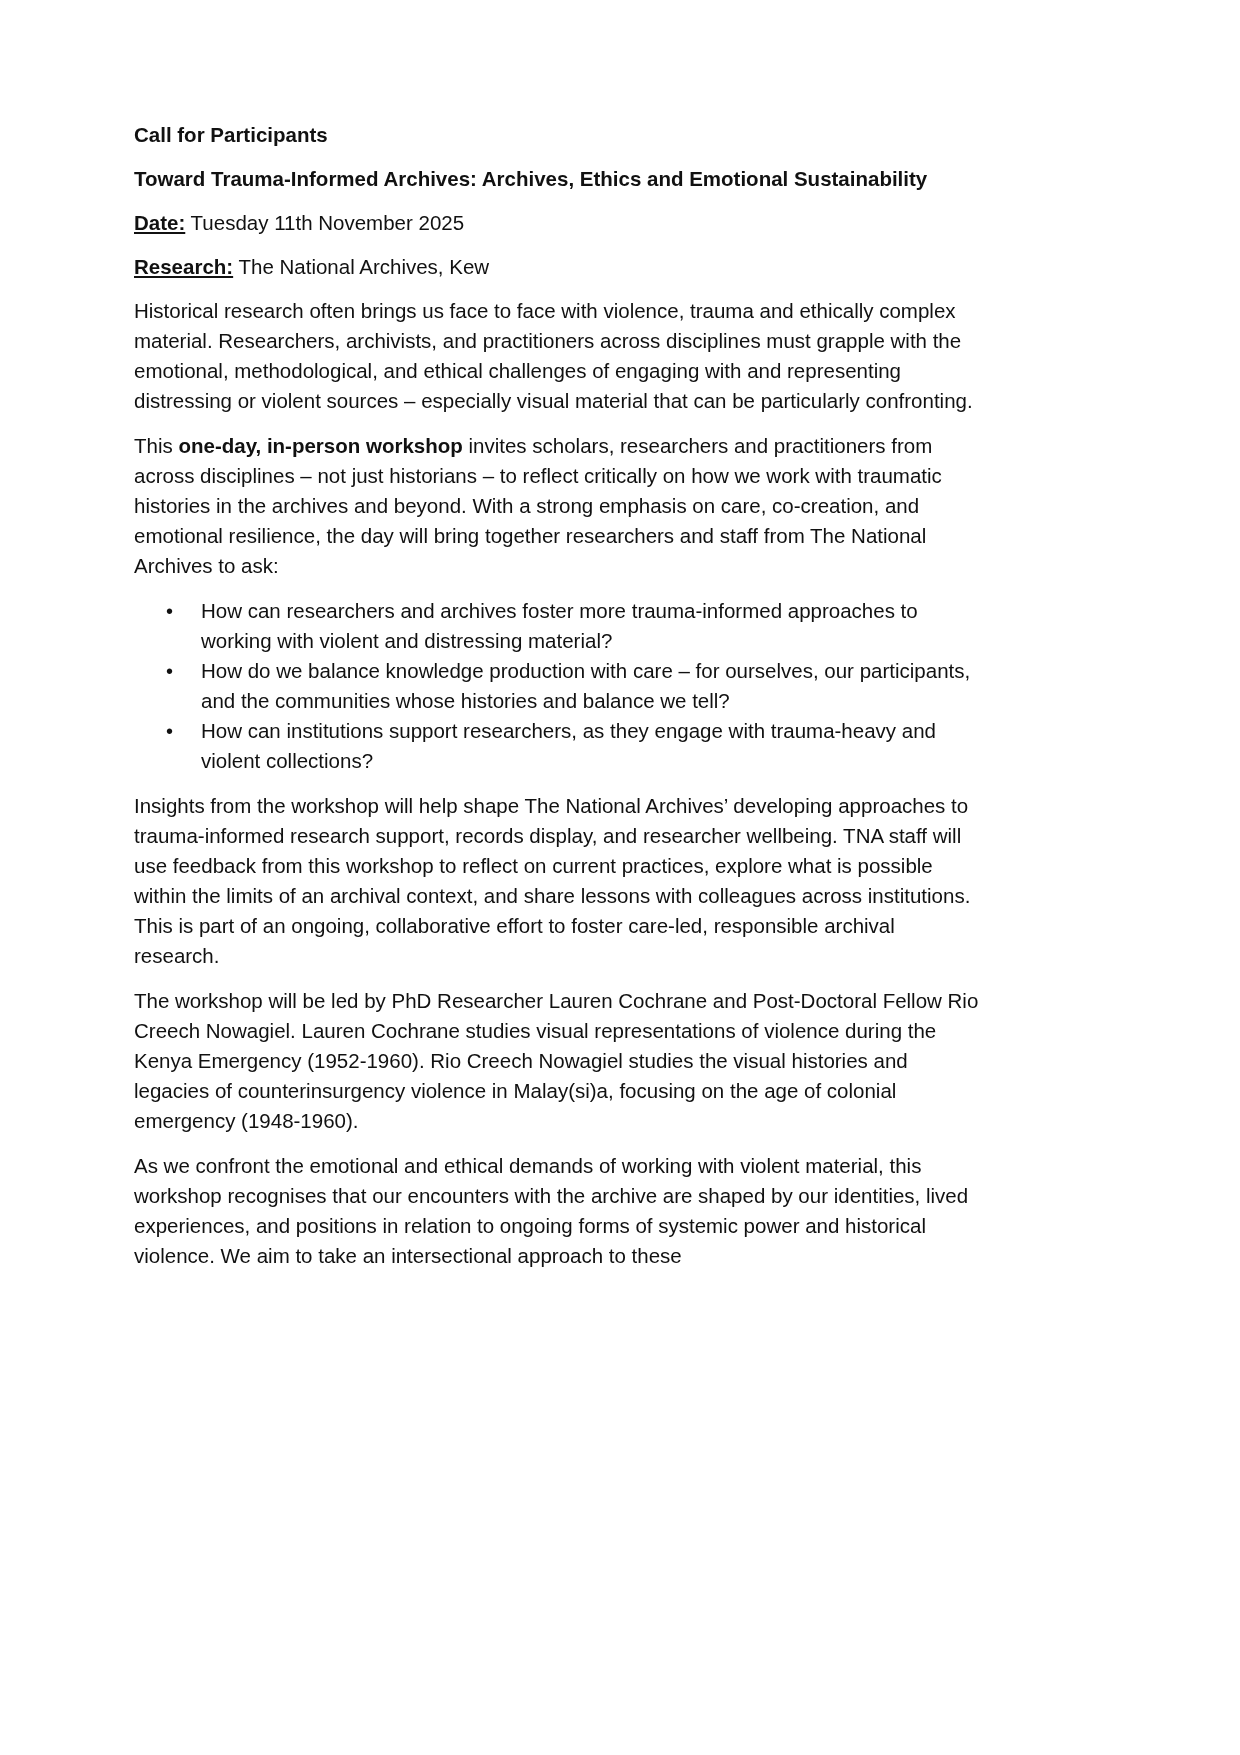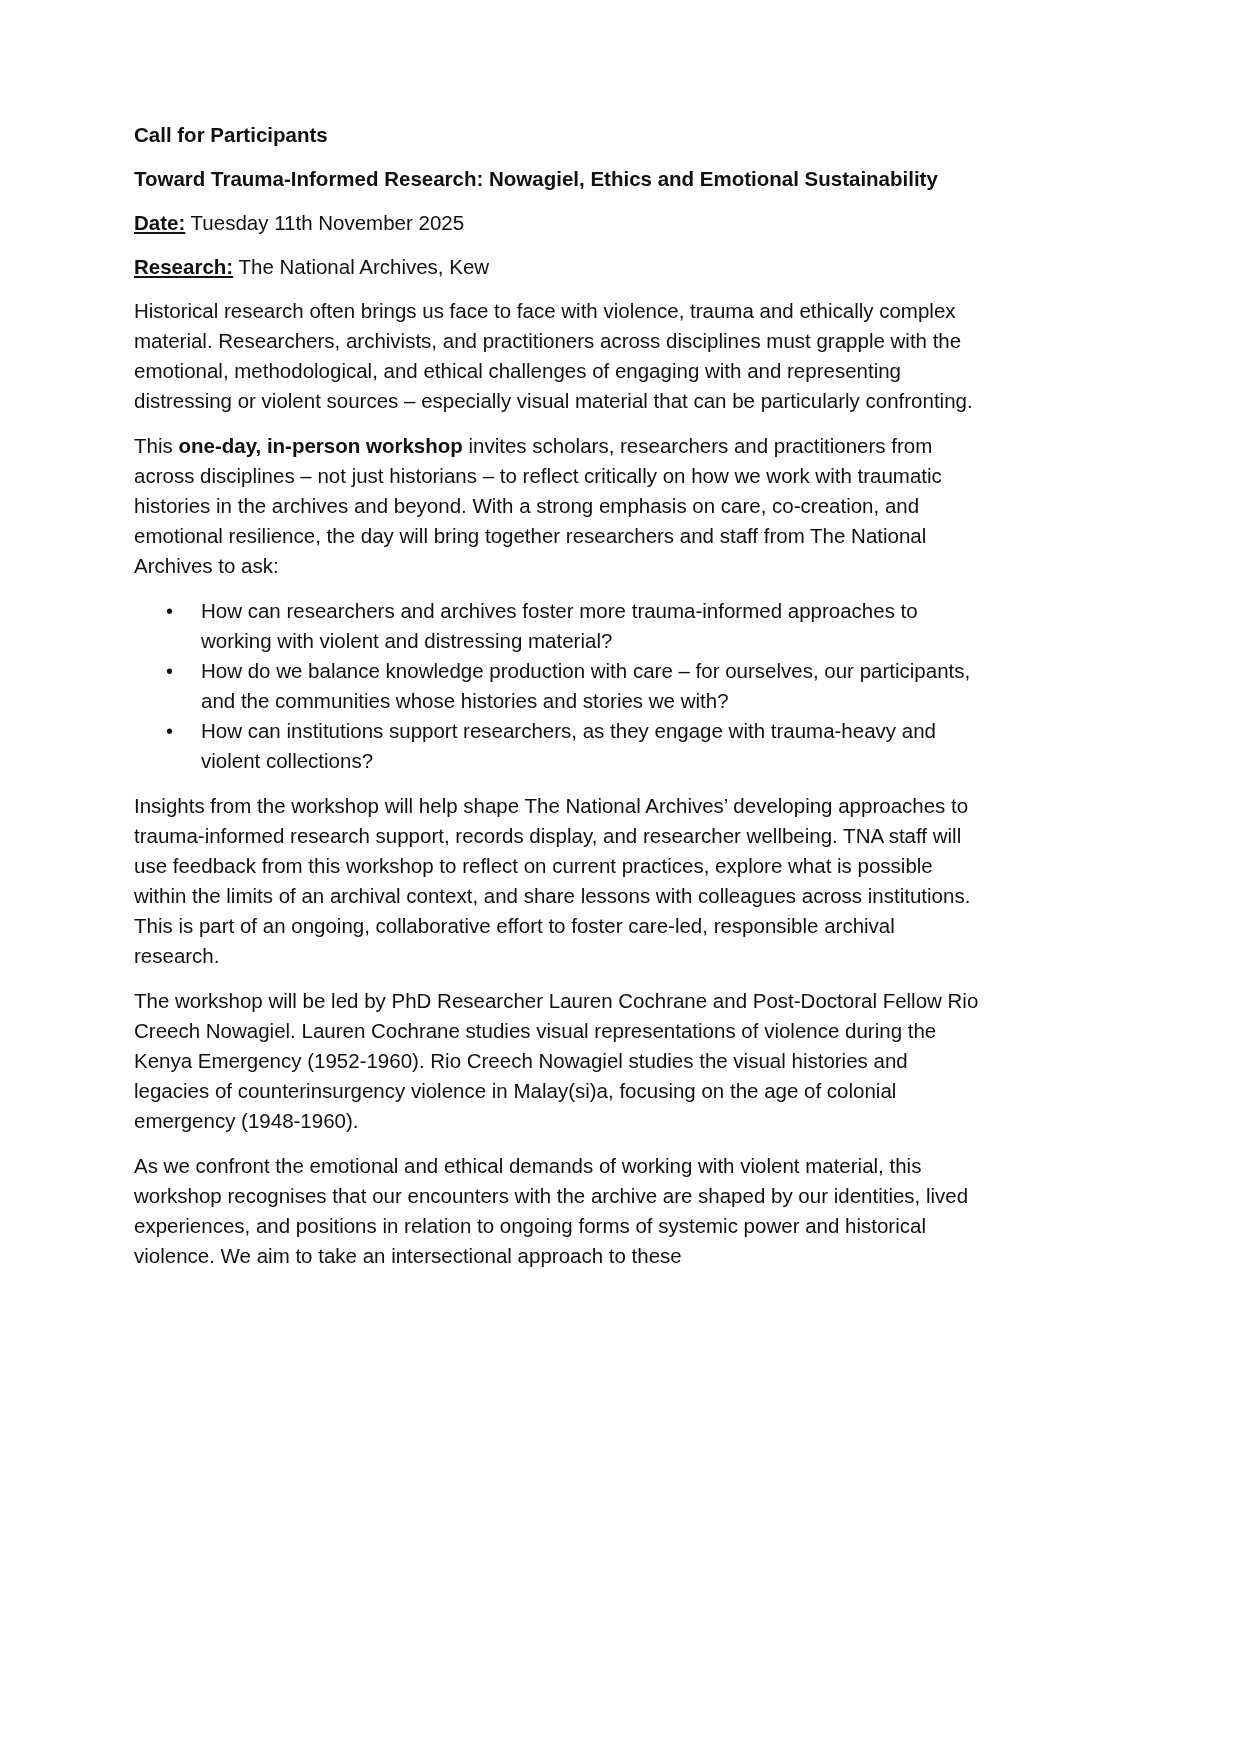--- a/index.html
+++ b/index.html
@@ -17,35 +17,35 @@
   b { font-weight: bold; }
   ul { margin: 0 0 15px 0; padding-left: 67px; list-style: none; }
   li { position: relative; }
   li::before { content: "•"; position: absolute; left: -35px; top: 0; font-size: 20px; }
 </style>
 </head>
 <body>
 
 <div class="page">
   <div class="heading">Call for Participants</div>
-  <div class="heading title">Toward Trauma-Informed Research: Nowagiel, Ethics and Emotional Sustainability</div>
+  <div class="heading title">Toward Trauma-Informed Archives: Archives, Ethics and Emotional Sustainability</div>
 
   <div class="meta">
     <span class="label">Date:</span><span> </span><span>Tuesday 11th November 2025</span>
   </div>
   <div class="meta">
     <span class="label">Research:</span><span> </span><span>The National Archives, Kew</span>
   </div>
 
   <p>Historical research often brings us face to face with violence, trauma and ethically complex material. Researchers, archivists, and practitioners across disciplines must grapple with the emotional, methodological, and ethical challenges of engaging with and representing distressing or violent sources – especially visual material that can be particularly confronting.</p>
 
   <p><span>This </span><b>one-day, in-person workshop</b><span> invites scholars, researchers and practitioners from across disciplines – not just historians – to reflect critically on how we work with traumatic histories in the archives and beyond. With a strong emphasis on care, co-creation, and emotional resilience, the day will bring together researchers and staff from The National Archives to ask:</span></p>
 
   <ul>
     <li>How can researchers and archives foster more trauma-informed approaches to working with violent and distressing material?</li>
-    <li>How do we balance knowledge production with care – for ourselves, our participants, and the communities whose histories and stories we with?</li>
+    <li>How do we balance knowledge production with care – for ourselves, our participants, and the communities whose histories and balance we tell?</li>
     <li>How can institutions support researchers, as they engage with trauma-heavy and violent collections?</li>
   </ul>
 
   <p>Insights from the workshop will help shape The National Archives’ developing approaches to trauma-informed research support, records display, and researcher wellbeing. TNA staff will use feedback from this workshop to reflect on current practices, explore what is possible within the limits of an archival context, and share lessons with colleagues across institutions. This is part of an ongoing, collaborative effort to foster care-led, responsible archival research.</p>
   <p>The workshop will be led by PhD Researcher Lauren Cochrane and Post-Doctoral Fellow Rio Creech Nowagiel. Lauren Cochrane studies visual representations of violence during the Kenya Emergency (1952-1960). Rio Creech Nowagiel studies the visual histories and legacies of counterinsurgency violence in Malay(si)a, focusing on the age of colonial emergency (1948-1960).</p>
   <p>As we confront the emotional and ethical demands of working with violent material, this workshop recognises that our encounters with the archive are shaped by our identities, lived experiences, and positions in relation to ongoing forms of systemic power and historical violence. We aim to take an intersectional approach to these</p>
 </div>
 
 </body></html>

